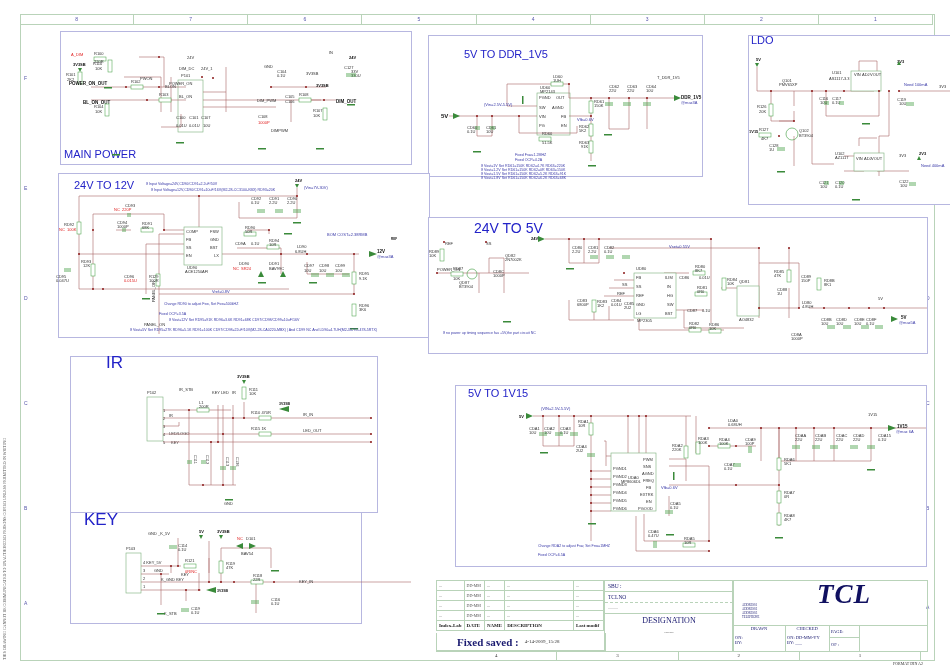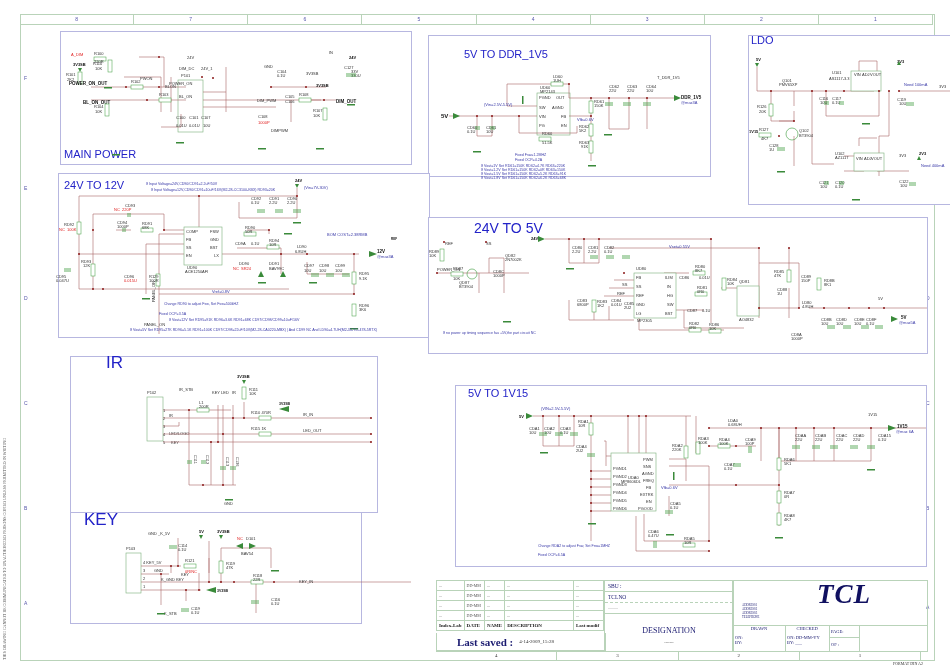--- a/index.html
+++ b/index.html
@@ -31,21 +31,21 @@
   .tbk table{border-collapse:collapse;}
   .hist{position:absolute;left:0;top:0;width:168px;}
   .hist td{border:1px solid #b9d3b9;height:9px;font-size:4px;color:#555;padding:0 2px;}
   .hist .hdr td{font-size:5px;font-weight:bold;color:#222;}
   .saved{position:absolute;left:0;top:53px;width:168px;height:17px;border:1px solid #b9d3b9;border-top:none;display:flex;align-items:center;}
   .saved .lbl{font-size:11px;font-weight:bold;color:#1a1a70;margin-left:20px;}
   .saved .val{font-size:5px;color:#333;margin-left:6px;}
   .mid{position:absolute;left:168px;top:0;width:128px;height:70px;border:1px solid #b9d3b9;}
   .mid .row{height:10px;border-bottom:1px solid #b9d3b9;font-size:5.5px;color:#1a1a70;padding-left:3px;line-height:10px;}
   .mid .dash{border-bottom:1px dashed #b9d3b9;}
-  .mid .des{font-size:8px;color:#1a1a70;text-align:center;margin-top:12px;}
+  .mid .des{font-size:8px;color:#1a1a70;text-align:center;margin-top:2px;}
   .mid .des2{font-size:4px;color:#777;text-align:center;margin-top:5px;}
   .right{position:absolute;left:296px;top:0;width:194px;height:70px;border:1px solid #b9d3b9;}
   .logo{position:absolute;left:84px;top:-2px;font-family:"Liberation Serif",serif;font-style:italic;font-weight:bold;font-size:27px;color:#101060;letter-spacing:1px;}
   .addr{position:absolute;left:9px;top:22px;font-size:3px;color:#1a1a70;line-height:4px;}
   .sign{position:absolute;left:0;top:44px;width:194px;height:26px;border-top:1px solid #b9d3b9;}
   .sign .cell{position:absolute;top:0;height:26px;border-right:1px solid #b9d3b9;font-size:4.5px;color:#1a1a70;}
   .fmt{position:absolute;left:893px;top:661px;font-size:4px;color:#333;font-family:"Liberation Serif",serif;}
 </style>
 </head>
 <body>
@@ -157,21 +157,21 @@
       <circle cx="86" cy="68" r="1"></circle>
         <circle cx="141" cy="45" r="1"></circle>
         <circle cx="152" cy="46" r="1"></circle>
       <circle cx="210" cy="55" r="1"></circle>
         <circle cx="245" cy="55" r="1"></circle>
         <circle cx="263" cy="68" r="1"></circle>
     </g>
   </svg>
 </div>
 
-<div class="block" style="left:428px;top:35px;width:273px;height:140px;padding-left:8px;">
+<div class="block" style="left:428px;top:35px;width:273px;height:140px;">
   <div class="btitle" style="left:35px;top:12px;font-size:11px;">5V TO DDR_1V5</div>
   <svg class="sch" width="273" height="140">
     <rect class="ic" x="108" y="57" width="33" height="42"></rect>
     <text class="t" x="111" y="53">UD60</text>
       <text class="t" x="111" y="57">MP2143</text>
     <text class="t" x="110" y="63">PGND</text>
       <text class="t" x="110" y="73">SW</text>
       <text class="t" x="110" y="82">VIN</text>
       <text class="t" x="110" y="91">PG</text>
     <text class="t" x="127" y="63">OUT</text>
@@ -308,21 +308,21 @@
         <circle cx="130" cy="55" r="1"></circle>
         <circle cx="140" cy="55" r="1"></circle>
       <circle cx="150" cy="55" r="1"></circle>
         <circle cx="45" cy="85" r="1"></circle>
         <circle cx="30" cy="100" r="1"></circle>
     </g>
   </svg>
 </div>
 
 <div class="block" style="left:58px;top:173px;width:370px;height:163px;">
-  <div class="btitle" style="left:5px;top:5px;font-size:11px;">24V TO 12V</div>
+  <div class="btitle" style="left:15px;top:5px;font-size:11px;">24V TO 12V</div>
   <div class="note" style="left:87px;top:8px;color:#3a3aa8">If Input Voltage=24V,CD90/CD91=2.2uF/50V</div>
   <div class="note" style="left:92px;top:14px;color:#3a3aa8">If Input Voltage=12V,CD90/CD91=10uF/16V(M2-28-CC3100-KBX) RD93=20K</div>
   <svg class="sch" width="370" height="163">
     <text class="tb" x="236" y="8" style="font-size:4px">24V</text>
     <polygon class="gnd" points="236,10 240,10 238,14"></polygon>
     <text class="tv" x="245" y="15">(Vin=7V-30V)</text>
     <path class="w" d="M20 22 H238 M20 22 V80 M34 40 H105 V56 M34 40 V115 M20 80 V115 H230 M105 56 H125 M20 80 H125 M57 56 H72 M188 56 H210 V60 M178 74 H198 H222 V100 M147 80 H300 M140 22 V56 M180 28 V44 H238 M238 14 V44 M87 70 H125 M87 70 V120 M100 60 H125 M100 60 V160 M248 88 V100 H290 M295 80 V120 M295 120 H100"></path>
     <rect class="ic" x="125" y="53" width="38" height="38"></rect>
     <text class="t" x="127" y="59">COMP</text>
       <text class="t" x="127" y="67">FB</text>
@@ -845,21 +845,21 @@
     <tr class="hdr">
       <td>Index-Lab</td>
       <td>DATE</td>
       <td>NAME</td>
       <td>DESCRIPTION</td>
       <td>Last modif</td>
     </tr>
   </tbody>
     </table>
   <div class="saved">
-    <span class="lbl">Last saved :</span>
+    <span class="lbl">Fixed saved :</span>
     <span class="val">4-14-2009_15:28</span>
   </div>
   <div class="mid">
     <div class="row">SBU :</div>
     <div class="row dash">TCLNO</div>
     <div class="row" style="font-size:4px;color:#777">..........</div>
     <div class="des">DESIGNATION</div>
     <div class="des2">-------</div>
   </div>
   <div class="right">

